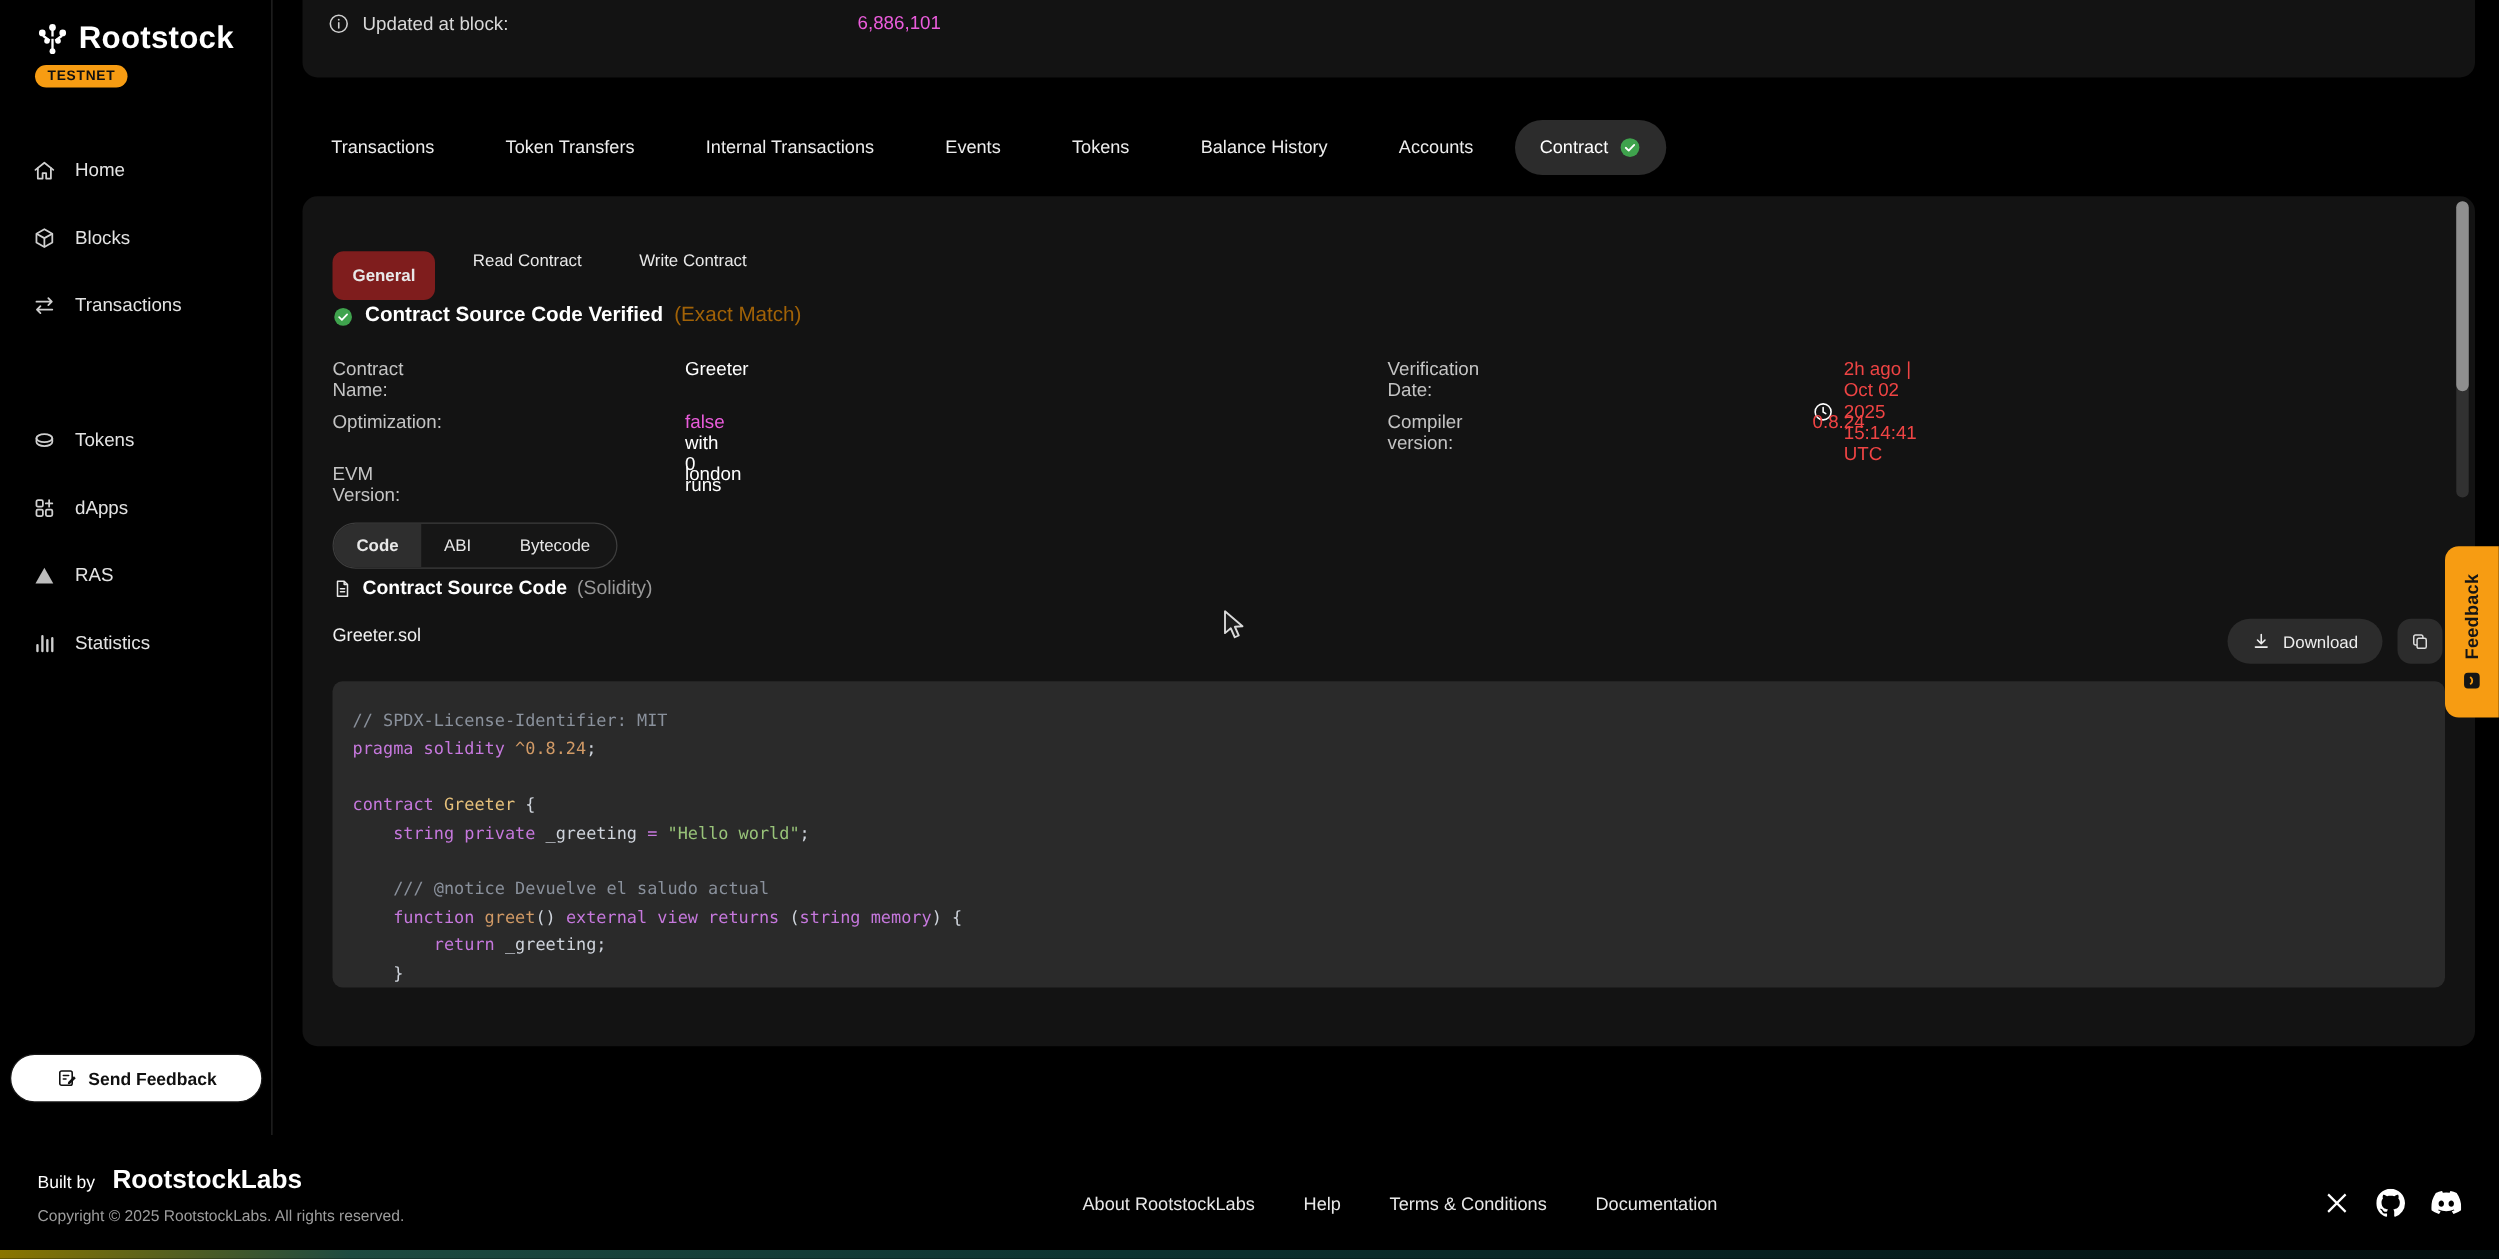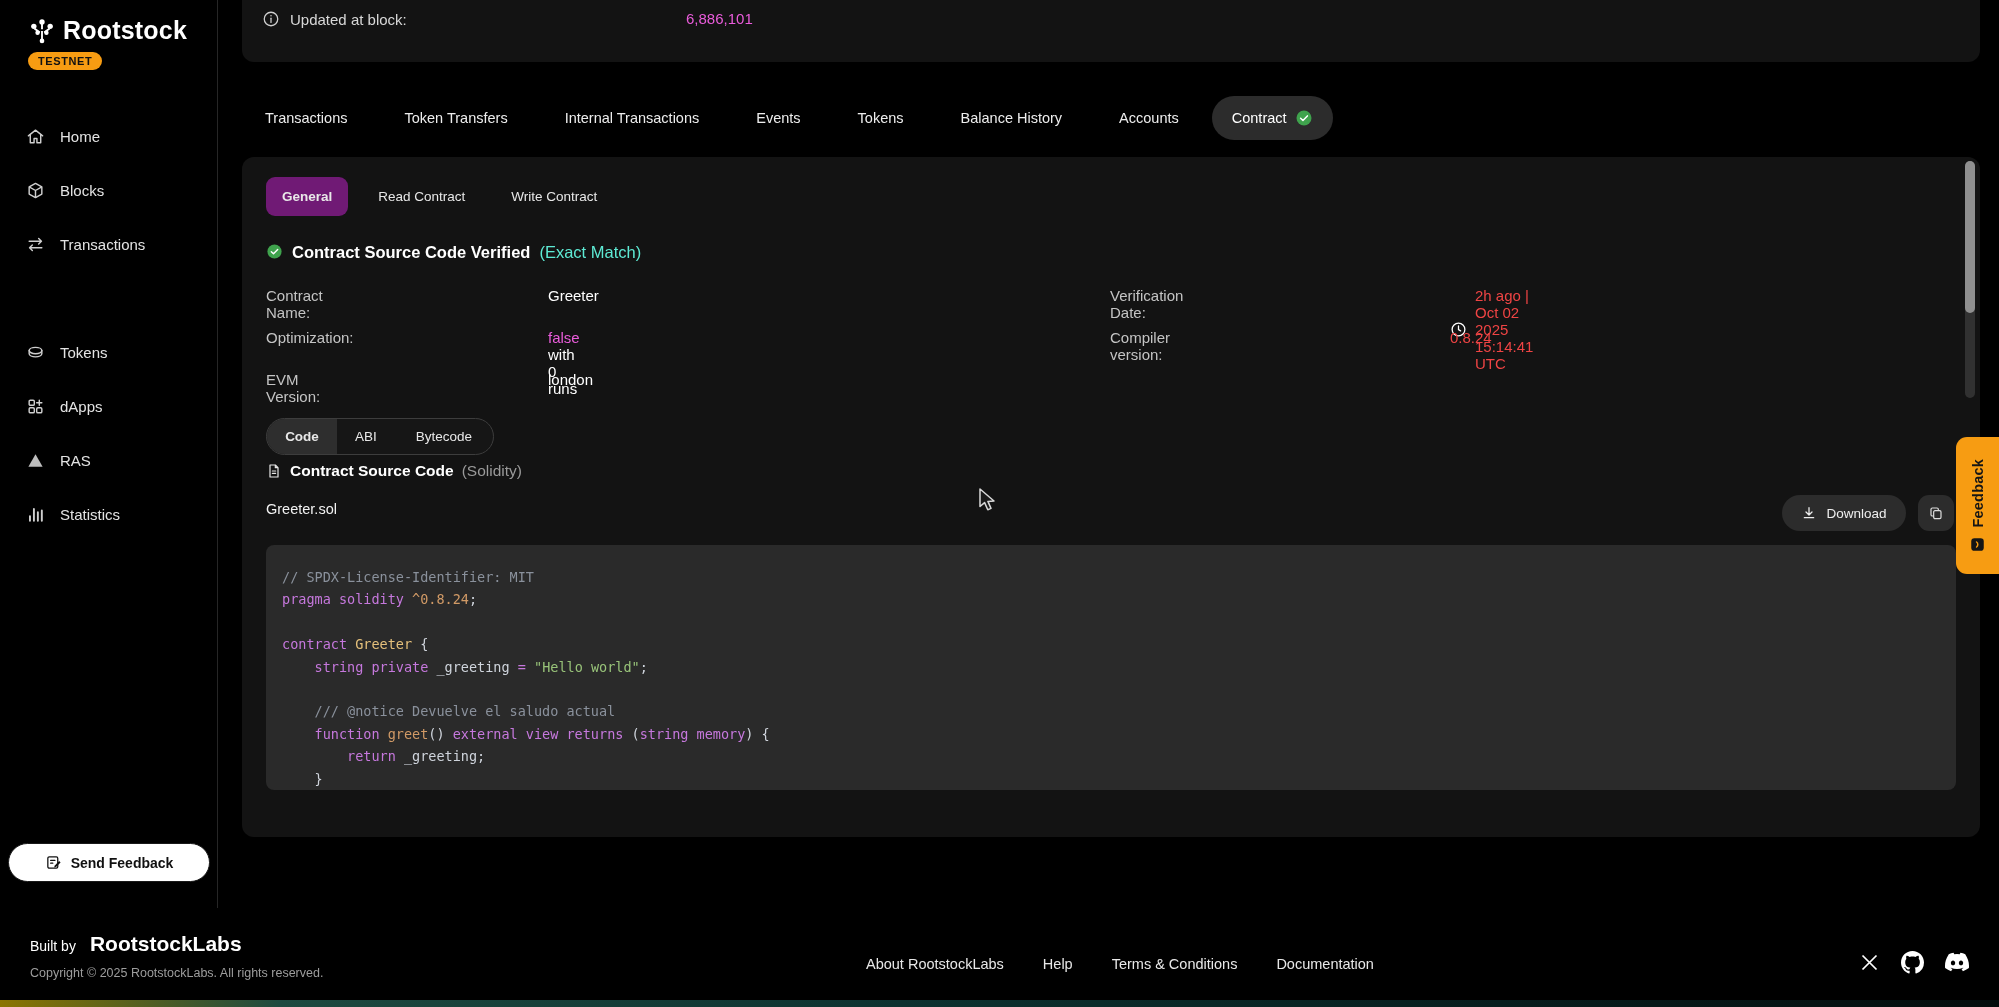--- a/index.html
+++ b/index.html
@@ -38,26 +38,26 @@
   .tab { color:#ededed; font-size:14.5px; font-weight:500; cursor:pointer; white-space:nowrap; }
   .contract-pill { display:flex; align-items:center; gap:8px; background:#2c2c2c;
     border-radius:22px; height:44px; padding:0 20px; color:#fff; font-size:14.5px;
     font-weight:500; cursor:pointer; margin-left:-24px; }
 
   
   .main-card { position:absolute; left:242px; top:157px; width:1738px; height:680px;
     background:#131313; border-radius:12px; }
   .subtabs { position:absolute; left:24px; top:20px; display:flex; align-items:center; }
   .subtab { color:#e8e8e8; font-size:13.5px; padding:12px 16px; border-radius:9px; cursor:pointer; }
-  .subtab.active { background:#701a75; font-weight:600; }
+  .subtab.active { background:#7f1d1d; font-weight:600;margin-top:24px; }
   .subtab + .subtab { margin-left:14px; }
 
-  .verified-row { position:absolute; left:24px; top:86px; display:flex; align-items:flex-start; gap:9px; }
+  .verified-row { position:absolute; left:24px; top:86px; display:flex; align-items:flex-end; gap:9px; }
   .verified-title { color:#fff; font-size:16.5px; font-weight:700; }
-  .verified-suffix { color:#5eead4; font-size:16.5px; }
+  .verified-suffix { color:#a16207; font-size:16.5px; }
 
   .detail-row { position:absolute; height:26px; font-size:15px; }
   .d-label { position:absolute; left:24px; color:#c4c4c4; }
   .d-value { position:absolute; left:306px; color:#fff; }
   .d-rlabel { position:absolute; left:868px; color:#c4c4c4; }
   .d-rvalue { position:absolute; left:1208px; color:#ef4444; display:flex; align-items:center; gap:8px; }
   .pink { color:#ea5cdb; }
 
   .segmented { position:absolute; left:24px; top:261px; height:37px; display:flex;
     border:1px solid #3d3d3d; border-radius:19px; overflow:hidden; background:#161616; }

